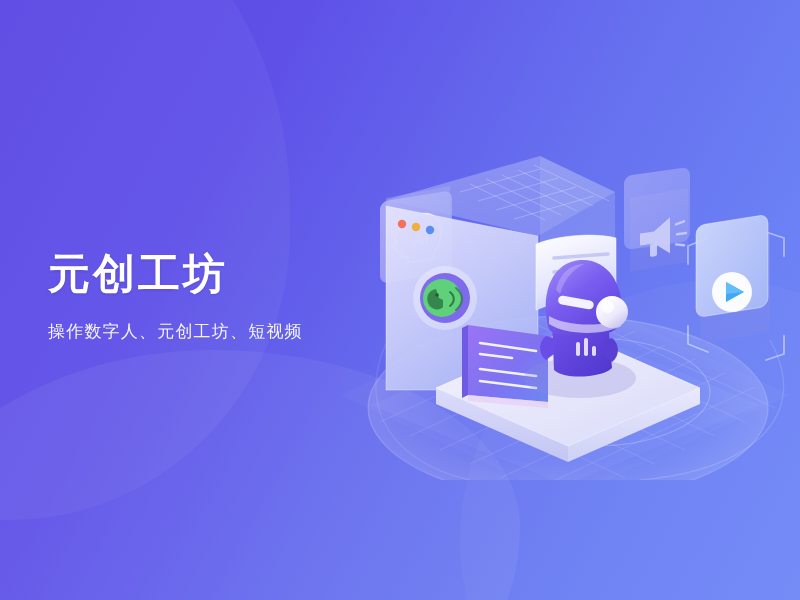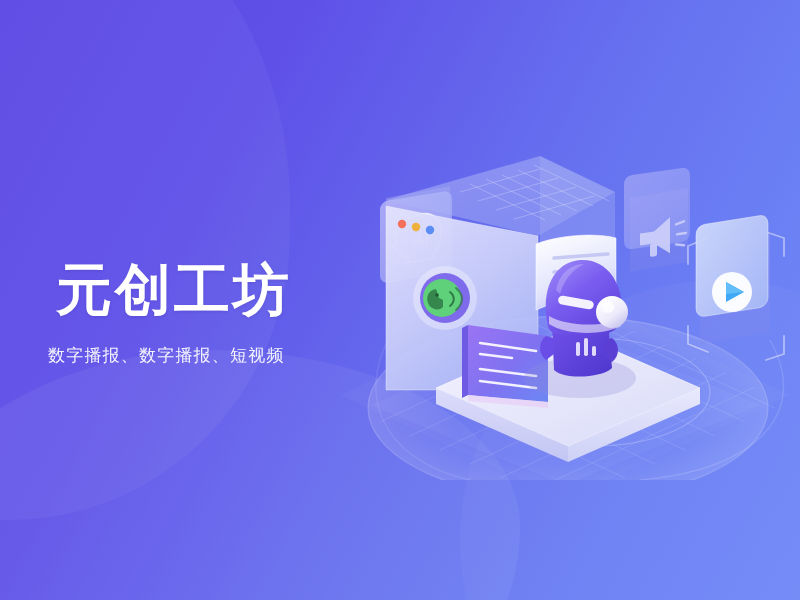--- a/index.html
+++ b/index.html
@@ -50,26 +50,26 @@
   }
 
   
   .copy {
     position: absolute;
     left: 48px;
     top: 250px;
     z-index: 20;
   }
   .title {
-    font-size: 56px;
+    font-size: 42px;
     font-weight: 700;
     color: #ffffff;
     letter-spacing: 3px;
     line-height: 1.15;
-    margin: 8px;
+    margin: 0;
     white-space: nowrap;
     text-shadow: 0 1px 3px rgba(40,30,120,0.18);
   }
   .subtitle {
     margin: 22px 0 0 0;
     font-size: 17px;
     font-weight: 400;
     color: rgba(255,255,255,0.93);
     letter-spacing: 1.2px;
     white-space: nowrap;
@@ -90,21 +90,21 @@
 <body>
 
 <div id="stage">
 
   <div class="blob-left"></div>
   <div class="blob-wave"></div>
   <div class="blob-right"></div>
 
   <div class="copy">
     <h1 class="title">元创工坊</h1>
-    <p class="subtitle">数字播报、数字播报、短视频</p>
+    <p class="subtitle">操作数字人、元创工坊、短视频</p>
   </div>
 
   <div class="illustration">
     <svg width="460" height="340" viewBox="0 0 460 340" xmlns="http://www.w3.org/2000/svg">
       <defs>
         <linearGradient id="gCardLight" x1="0" y1="0" x2="1" y2="1">
           <stop offset="0%" stop-color="#c9c7fb" stop-opacity="0.95"></stop>
           <stop offset="100%" stop-color="#a8b0f6" stop-opacity="0.85"></stop>
         </linearGradient>
         <linearGradient id="gCardSide" x1="0" y1="0" x2="0" y2="1">

